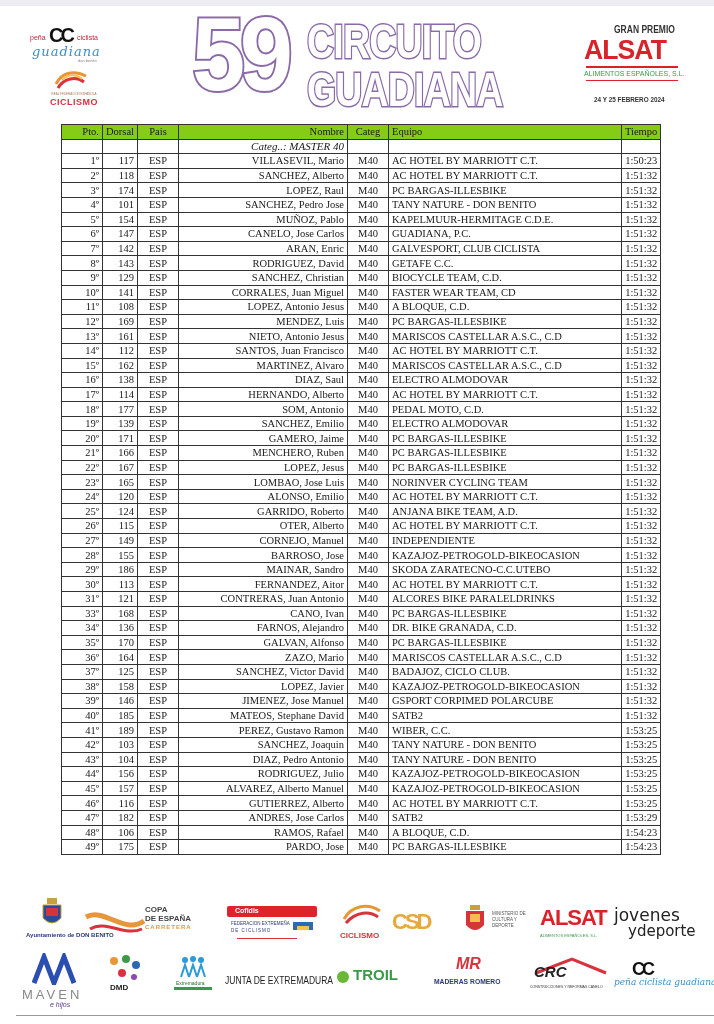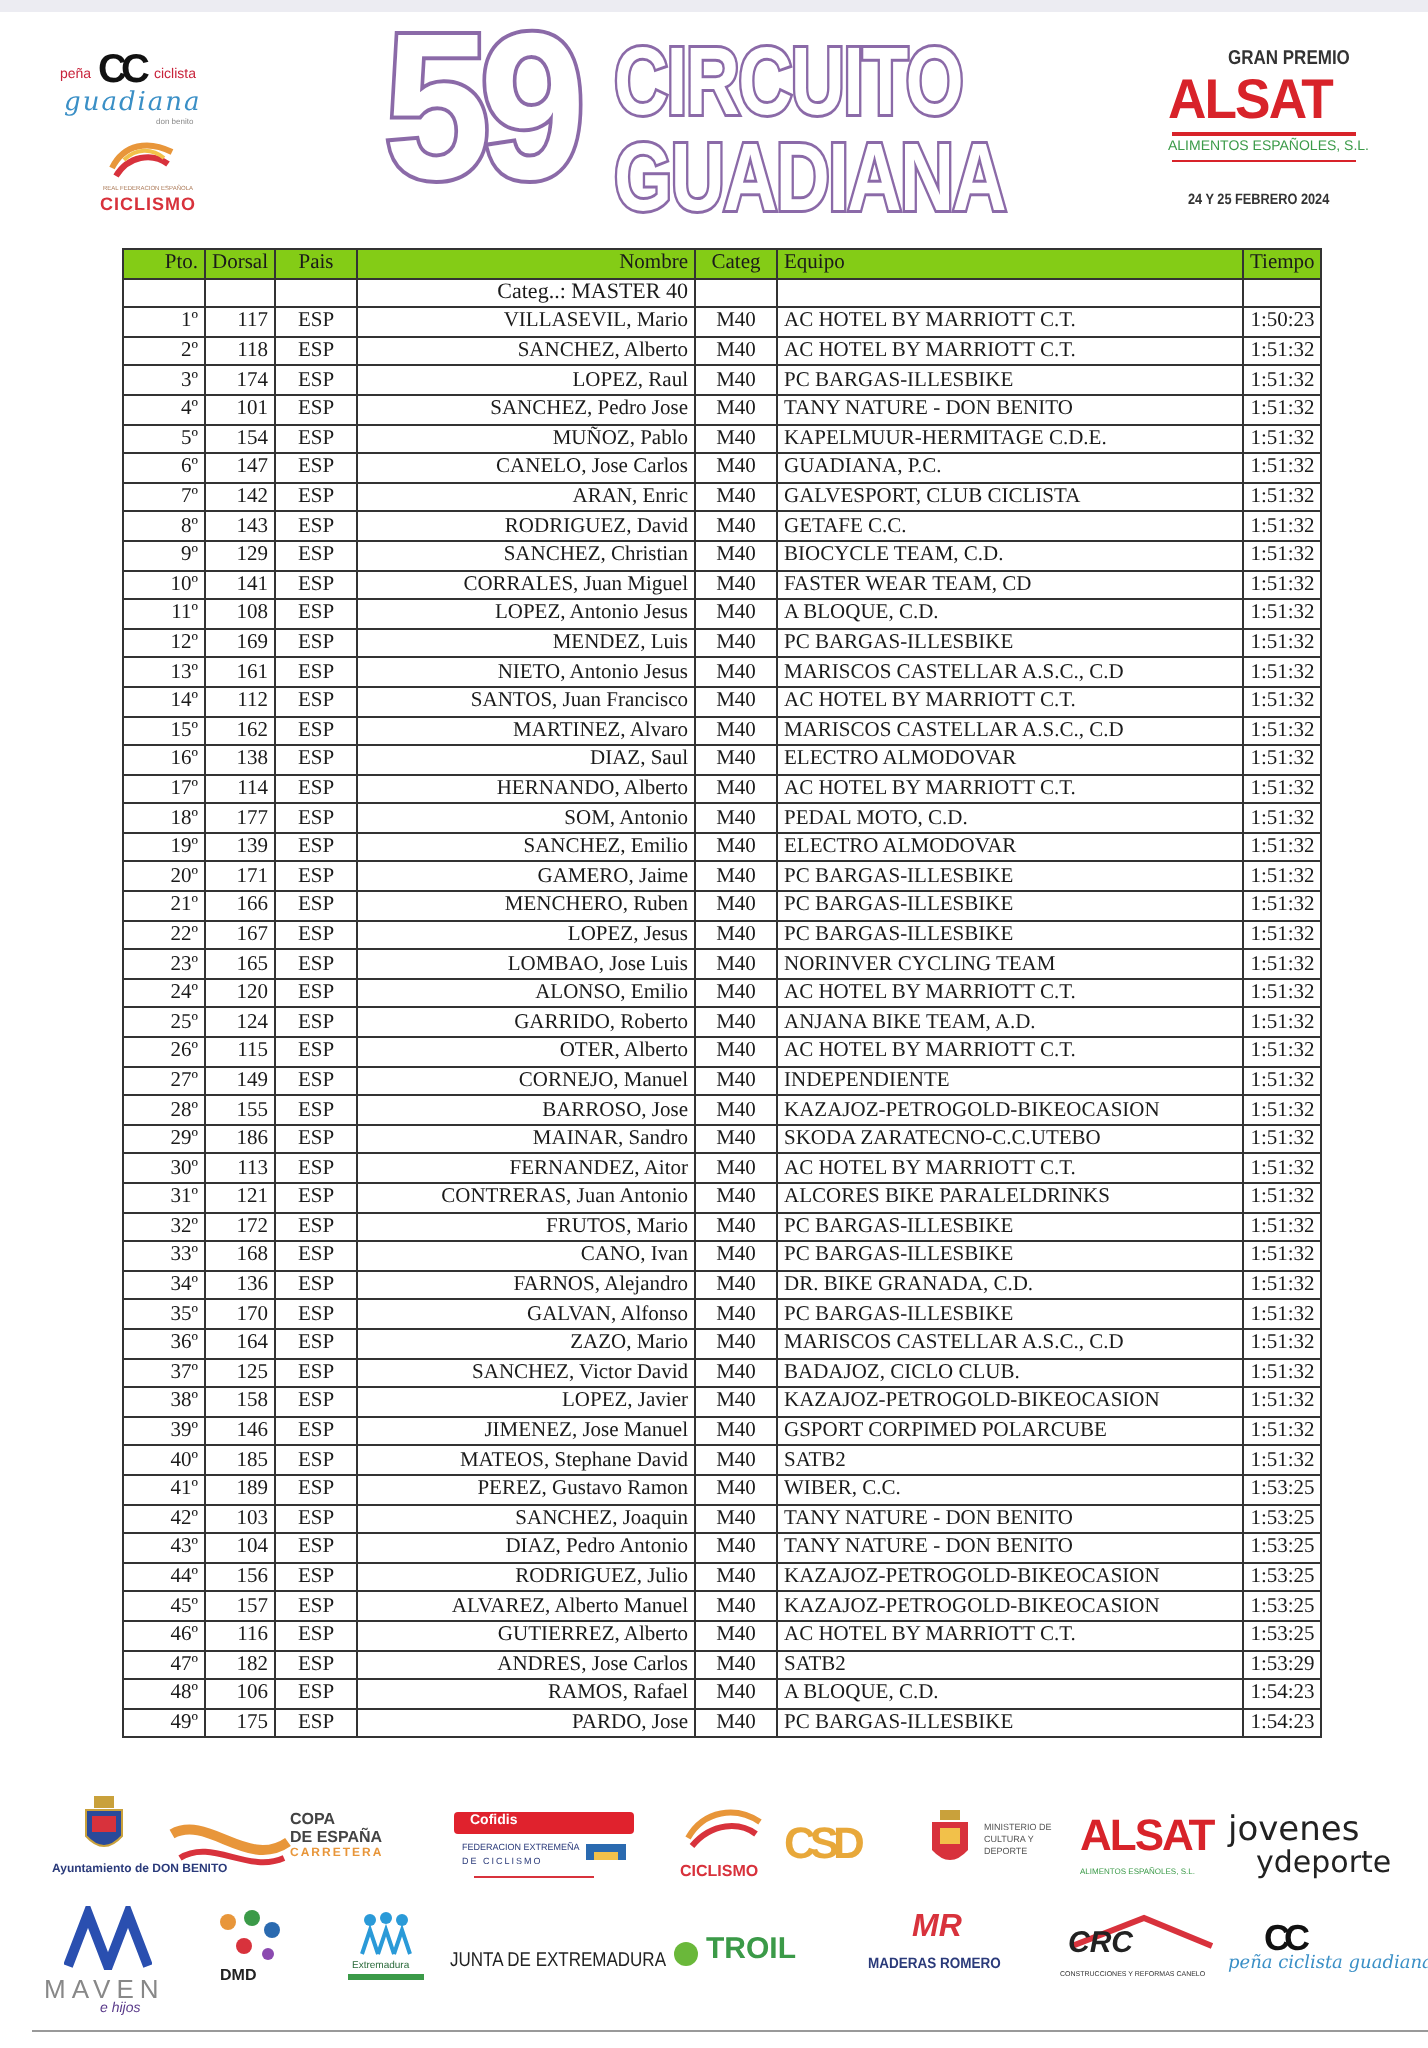--- a/index.html
+++ b/index.html
@@ -47,21 +47,21 @@
   .results { position:absolute; left:61px; top:124px; border-collapse:collapse; table-layout:fixed; font-size:10.5px; }
   .results td, .results th { border:1px solid #333; height:13.6px; padding:0 3px; white-space:nowrap; overflow:hidden; font-weight:normal; line-height:13px; }
   .results thead th { background:#84cc16; }
   .c-pto { width:34px; text-align:right; }
   .c-dorsal { width:28px; text-align:right;margin-top:45px; }
   .c-pais { width:34px; text-align:center; }
   .c-nombre { width:162px; text-align:right; }
   .c-categ { width:34px; text-align:center; }
   .c-equipo { width:226px; text-align:left; }
   .c-tiempo { width:30px; text-align:right; }
-  .cat-label { font-weight:bold; font-size:11px; }
+  .cat-label { font-weight:bold; font-size:11px;font-style:italic; }
 
   
   .sponsors { position:absolute; left:0; top:895px; width:714px; height:129px; }
   .sp { position:absolute; font-family:"Liberation Sans", sans-serif; white-space:nowrap; }
   .bottom-rule { position:absolute; left:16px; top:1015px; width:698px; height:1px; background:#999; }
 </style>
 </head>
 <body>
 
 <div class="topbar"></div>
@@ -395,29 +395,20 @@
       <tr>
         <td class="c-pto">31º</td>
         <td class="c-dorsal">121</td>
         <td class="c-pais">ESP</td>
         <td class="c-nombre">CONTRERAS, Juan Antonio</td>
         <td class="c-categ">M40</td>
         <td class="c-equipo">ALCORES BIKE PARALELDRINKS</td>
         <td class="c-tiempo">1:51:32</td>
       </tr>
       <tr>
-        <td class="c-pto">32º</td>
-        <td class="c-dorsal">172</td>
-        <td class="c-pais">ESP</td>
-        <td class="c-nombre">FRUTOS, Mario</td>
-        <td class="c-categ">M40</td>
-        <td class="c-equipo">PC BARGAS-ILLESBIKE</td>
-        <td class="c-tiempo">1:51:32</td>
-      </tr>
-      <tr>
         <td class="c-pto">33º</td>
         <td class="c-dorsal">168</td>
         <td class="c-pais">ESP</td>
         <td class="c-nombre">CANO, Ivan</td>
         <td class="c-categ">M40</td>
         <td class="c-equipo">PC BARGAS-ILLESBIKE</td>
         <td class="c-tiempo">1:51:32</td>
       </tr>
       <tr>
         <td class="c-pto">34º</td>

